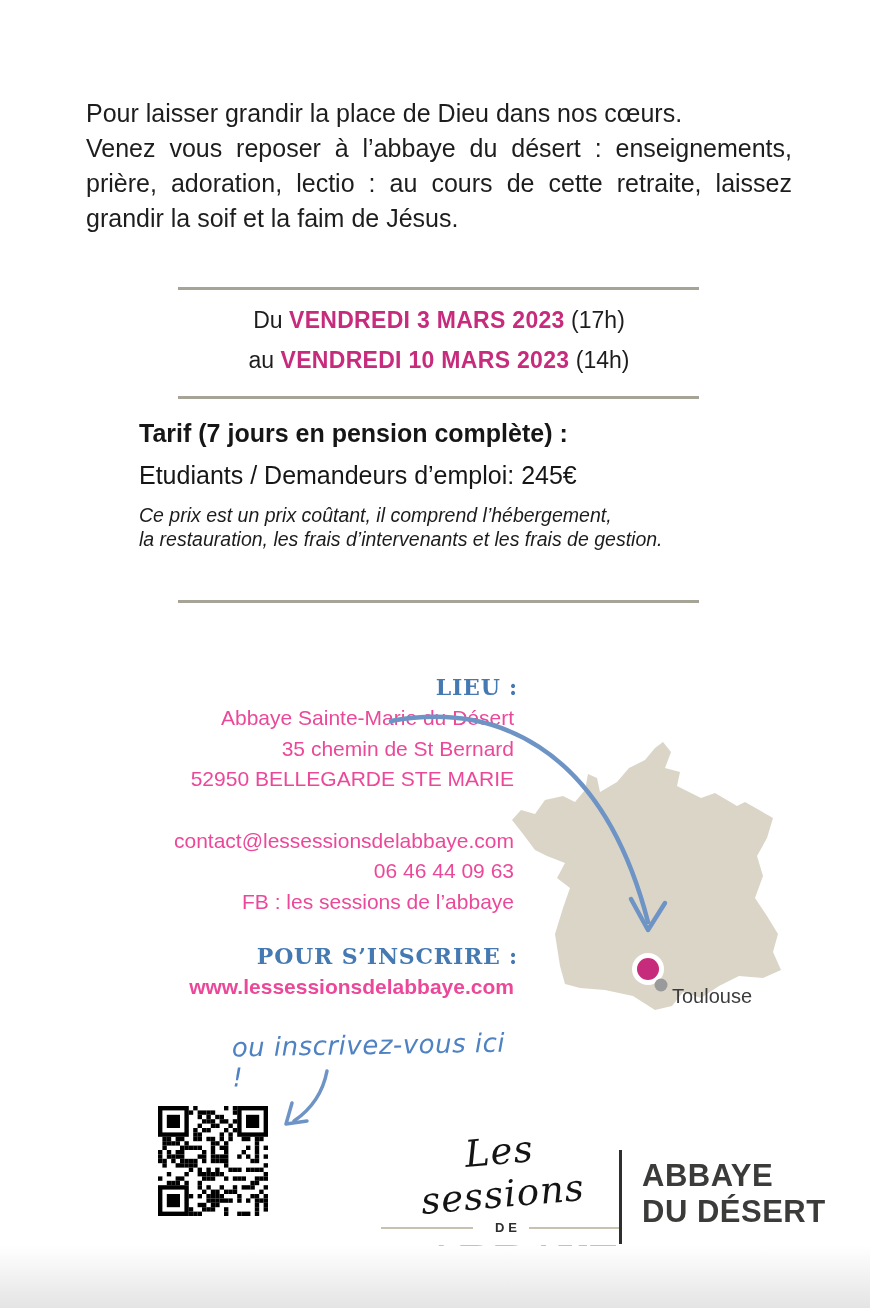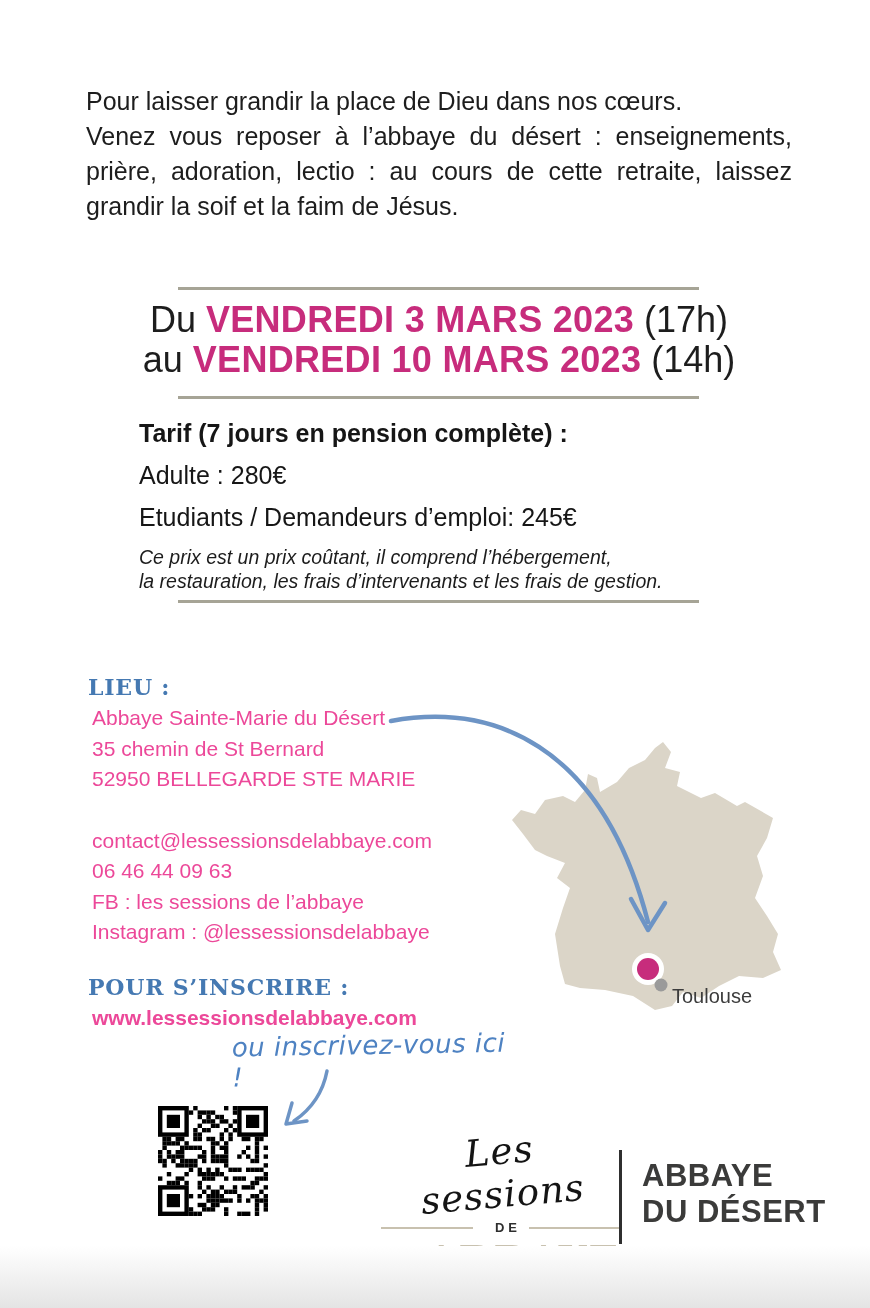--- a/index.html
+++ b/index.html
@@ -1,43 +1,43 @@
 <!DOCTYPE html>
 <html style="--pink: #C72C7C; --blue_heading: #4579B2; --arrow_blue: #6D94C5; --divider: #A6A496; --map_fill: #DBD5C8; --logo_taupe: #C8C1AF; --logo_dark: #3B3B3A; --gray_dot: #9A9A9A; --text: #1D1D1D;"><head>
 <meta charset="utf-8">
 <style>
   html,body{margin:0;padding:0;background:#ffffff;}
   .page{position:relative;width:870px;height:1308px;margin:0 auto;background:#ffffff;overflow:hidden;
         font-family:"Liberation Sans","DejaVu Sans",sans-serif;color:var(--text,#1d1d1d);}
 
   
-  .intro{position:absolute;left:86px;top:84px;width:706px;font-size:25px;line-height:35px;
+  .intro{position:absolute;left:86px;top:96px;width:706px;font-size:25px;line-height:35px;
          text-align:justify;color:var(--text);margin:0;}
 
   
   .rule{position:absolute;left:178px;width:521px;height:3px;background:var(--divider);}
   .rule1{top:287px;} .rule2{top:396px;} .rule3{top:600px;}
 
   
   .dates{position:absolute;left:139px;top:300px;width:600px;text-align:center;
-         font-size:36px;line-height:40px;color:#1d1d1d;}
+         font-size:23px;line-height:40px;color:#1d1d1d;}
   .dates .pink{color:var(--pink);font-weight:bold;letter-spacing:.3px;}
 
   
   .pricing{position:absolute;left:139px;top:419px;width:600px;text-align:left;color:#161616;}
   .pricing .head{font-size:25px;font-weight:bold;margin:0 0 13px 0;}
   .pricing .row{font-size:25px;margin:0 0 13px 0;}
   .pricing .note{font-size:19.5px;font-style:italic;line-height:24px;margin:8px 0 0 0;color:#1c1c1c;}
 
   
   .info-col{position:absolute;left:88px;top:674px;width:430px;}
   .sec-head{font-family:"DejaVu Serif","Liberation Serif",serif;font-size:22px;font-weight:bold;
             color:var(--blue_heading);letter-spacing:.8px;margin:0 0 5px 0;}
   .info-col p{margin:4px;font-size:21px;line-height:26.5px;color:#ec4899;}
-  .blk{margin-bottom:0;}
+  .blk{margin-bottom:0;text-align:right;}
   .gap-a{height:27px;} .gap-b{height:24px;}
   .website{font-weight:bold;font-size:22px;color:#111;}
 
   
   .handwritten{position:absolute;left:232px;top:1030px;width:280px;font-size:26px;
                font-style:italic;color:#4e82c2;font-family:cursive,"DejaVu Sans",sans-serif;
                letter-spacing:.5px;transform:rotate(-1deg);}
 
   
   .qr{position:absolute;left:158px;top:1106px;width:110px;height:110px;}
@@ -81,40 +81,38 @@
 
   <div class="dates">
     <div><span>Du </span><span class="pink">VENDREDI 3 MARS 2023</span><span> (17h)</span></div>
     <div><span>au </span><span class="pink">VENDREDI 10 MARS 2023</span><span> (14h)</span></div>
   </div>
 
   <div class="rule rule2"></div>
 
   <div class="pricing">
     <p class="head">Tarif (7 jours en pension complète) :</p>
-    <p class="row">Adulte : 280€</p>
     <p class="row">Etudiants / Demandeurs d’emploi: 245€</p>
     <p class="note"><span>Ce prix est un prix coûtant, il comprend l’hébergement,</span><br><span>la restauration, les frais d’intervenants et les frais de gestion.</span></p>
   </div>
 
   <div class="rule rule3"></div>
 
   <div class="info-col">
     <div class="blk">
       <h3 class="sec-head">LIEU :</h3>
       <p>Abbaye Sainte-Marie du Désert</p>
       <p>35 chemin de St Bernard</p>
       <p>52950 BELLEGARDE STE MARIE</p>
     </div>
     <div class="gap-a"></div>
     <div class="blk">
       <p>contact@lessessionsdelabbaye.com</p>
       <p>06 46 44 09 63</p>
       <p>FB : les sessions de l’abbaye</p>
-      <p>Instagram : @lessessionsdelabbaye</p>
     </div>
     <div class="gap-b"></div>
     <div class="blk">
       <h3 class="sec-head">POUR S’INSCRIRE :</h3>
       <p class="website">www.lessessionsdelabbaye.com</p>
     </div>
   </div>
 
   <div class="handwritten">ou inscrivez-vous ici !</div>
 

